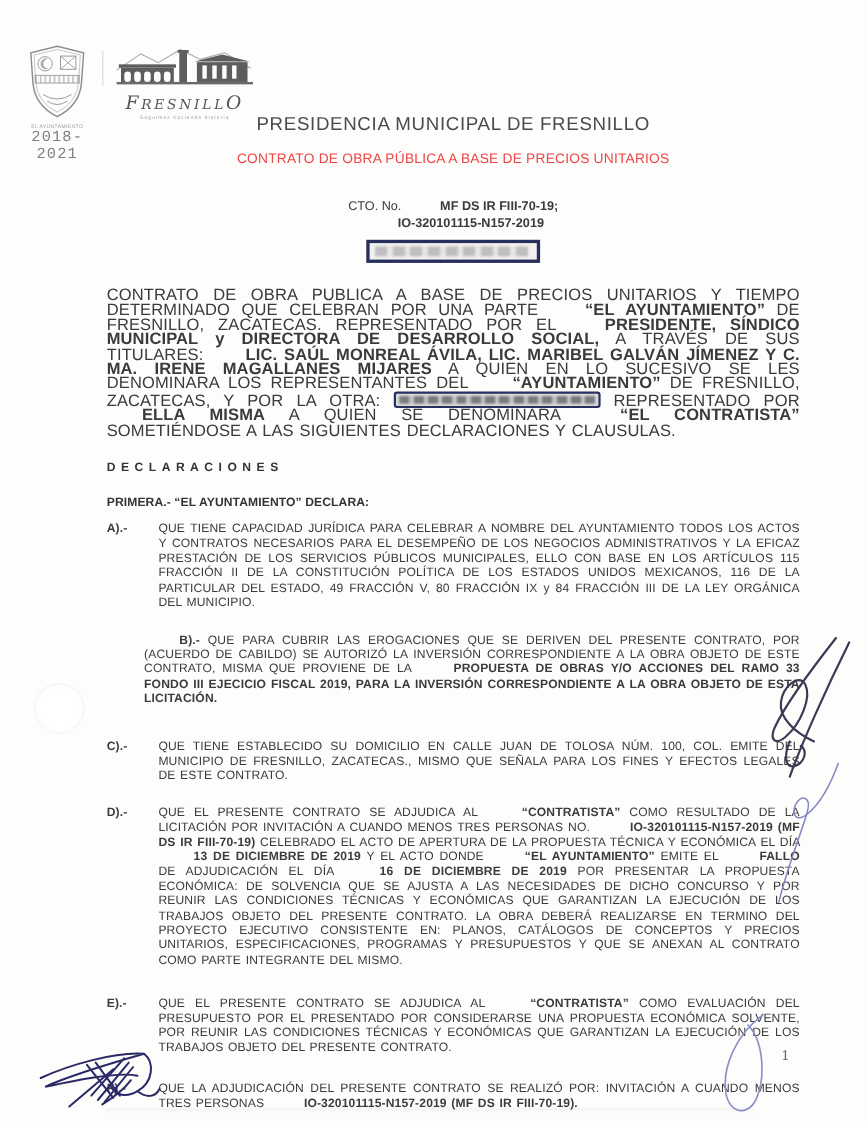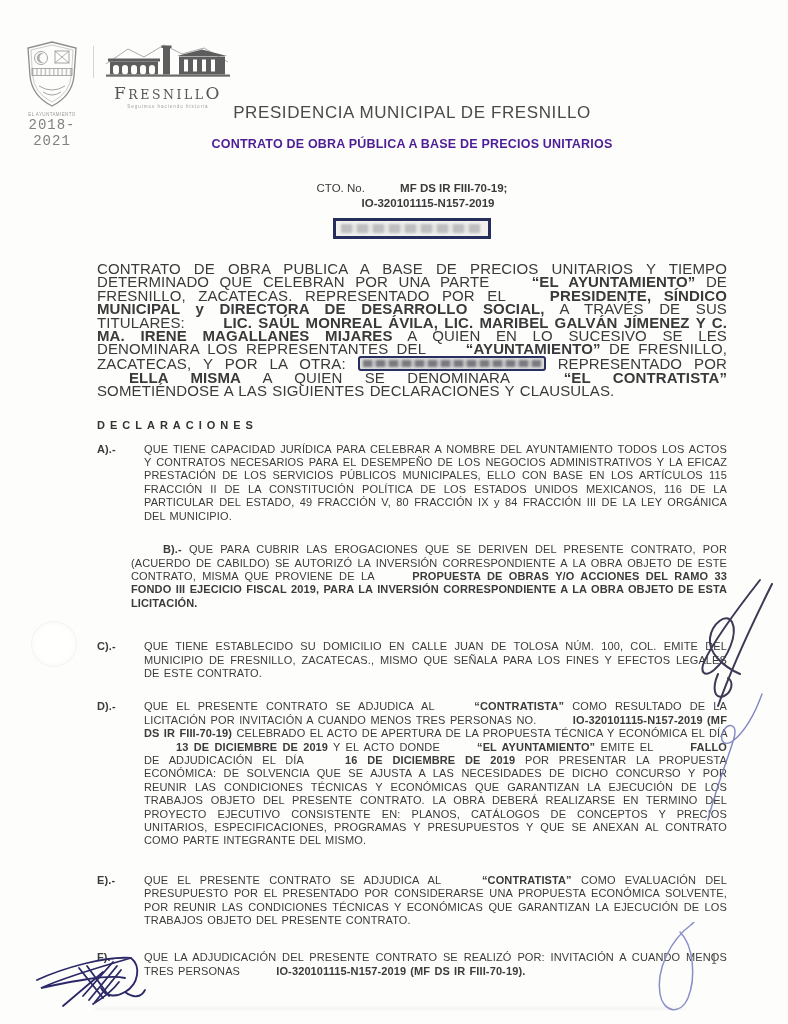--- a/index.html
+++ b/index.html
@@ -10,29 +10,29 @@
     color:#3b3b3b;
     -webkit-font-smoothing:antialiased;
   }
   
   .shield-logo{position:absolute;left:20px;top:40px;width:64px;text-align:center;}
   .shield-logo svg{display:block;margin:0 auto;}
   .shield-cap1{font-size:4.5px;color:#9a9a9a;letter-spacing:.4px;filter:blur(.4px);margin-top:2px;white-space:nowrap;}
   .shield-cap2{font-family:Liberation Mono, monospace;font-size:14px;color:#808080;letter-spacing:1px;filter:blur(.3px);}
   .logo-divider{position:absolute;left:93px;top:46px;width:1px;height:32px;background:#d6d6d6;}
   .fres-logo{position:absolute;left:98px;top:42px;width:140px;text-align:center;}
-  .fres-word{margin-top:1px;font-family:"DejaVu Serif",serif;color:#575757;letter-spacing:2.5px;line-height:16px;filter:blur(.2px);white-space:nowrap;}
+  .fres-word{margin-top:1px;font-family:"DejaVu Serif",serif;color:#575757;letter-spacing:2.5px;line-height:16px;filter:blur(.2px);white-space:nowrap;font-style:italic;}
   .fres-word .big{font-size:17px;}
   .fres-word .small{font-size:12.5px;}
   .fres-tagline{font-size:4.5px;color:#a0a0a0;letter-spacing:1px;filter:blur(.5px);margin-top:1px;}
   
   .content{position:absolute;left:97px;top:0;width:630px;}
   .h1{margin:103px 0 0;text-align:center;font-size:17px;font-weight:400;letter-spacing:.6px;color:#4a4a4a;line-height:20px;filter:blur(.15px);}
   .h2{margin:19px 0 0;text-align:center;font-size:17px;font-weight:700;letter-spacing:.3px;color:#2f2f2f;line-height:20px;}
-  .h3{margin:14px 0 0;text-align:center;font-size:12.5px;font-weight:700;color:#4c1d95;line-height:15px;letter-spacing:.2px;}
+  .h3{margin:14px 0 0;text-align:center;font-size:12.5px;font-weight:400;color:#ef4444;line-height:15px;letter-spacing:.2px;}
   .cto{margin:29px 0 0;text-align:center;font-size:11.5px;line-height:15px;color:#3a3a3a;}
   .b{font-weight:700;padding-left:32px;}
   .redaction-a{margin:7px auto 0;width:152px;height:15px;border:3px solid #262f5c;background:#f1f0ee;position:relative;}
   .redaction-a:after{content:"";position:absolute;left:5px;right:8px;top:3px;bottom:3px;
     background:repeating-linear-gradient(90deg, rgba(85,85,100,.32) 0 11px, rgba(85,85,100,.07) 11px 16px);
     filter:blur(1px);}
   .intro{margin:23px 0 16px;font-size:15px;line-height:13.4px;text-align:justify;letter-spacing:.12px;word-spacing:1px;color:#3a3a3a;}
   .redaction-inline{display:inline-block;width:184px;height:11px;border:2px solid #27305e;border-radius:3px;
     vertical-align:-2px;background:#dddcda;position:relative;overflow:hidden;}
   .redaction-inline:after{content:"";position:absolute;left:3px;right:3px;top:2px;bottom:2px;
@@ -115,20 +115,21 @@
 
     <div class="cto">
       <div><span>CTO. No. </span><span class="b">MF DS IR FIII-70-19;</span></div>
       <div class="b">IO-320101115-N157-2019</div>
       <div class="redaction-a"></div>
     </div>
 
     <p class="intro"><span>CONTRATO DE OBRA PUBLICA A BASE DE PRECIOS UNITARIOS Y TIEMPO DETERMINADO QUE CELEBRAN POR UNA PARTE </span><span class="b">“EL AYUNTAMIENTO”</span><span> DE FRESNILLO, ZACATECAS. REPRESENTADO POR EL </span><span class="b">PRESIDENTE, SÍNDICO MUNICIPAL y DIRECTORA DE DESARROLLO SOCIAL,</span><span> A TRAVÉS DE SUS TITULARES: </span><span class="b">LIC. SAÚL MONREAL ÁVILA,  LIC. MARIBEL GALVÁN JÍMENEZ Y C. MA. IRENE MAGALLANES MIJARES</span><span> A QUIEN EN LO SUCESIVO SE LES DENOMINARA LOS REPRESENTANTES DEL </span><span class="b">“AYUNTAMIENTO”</span><span> DE FRESNILLO, ZACATECAS, Y POR LA OTRA: </span><span class="redaction-inline"></span><span> REPRESENTADO POR </span><span class="b">ELLA MISMA</span><span> A QUIEN SE DENOMINARA </span><span class="b">“EL CONTRATISTA”</span><span> SOMETIÉNDOSE A LAS  SIGUIENTES DECLARACIONES Y CLAUSULAS.</span></p>
 
     <div class="decl-heading">DECLARACIONES</div>
+    <div class="primera">PRIMERA.- “EL AYUNTAMIENTO” DECLARA:</div>
 
     <div class="decl-list" id="decl-list">
     <div class="decl-item">
       <div class="decl-label">A).-</div>
       <div class="decl-text"><span>QUE TIENE CAPACIDAD JURÍDICA PARA CELEBRAR A NOMBRE DEL AYUNTAMIENTO TODOS LOS ACTOS Y CONTRATOS NECESARIOS PARA EL DESEMPEÑO DE LOS NEGOCIOS ADMINISTRATIVOS Y LA EFICAZ PRESTACIÓN DE LOS SERVICIOS PÚBLICOS MUNICIPALES, ELLO CON BASE EN LOS ARTÍCULOS 115 FRACCIÓN II DE LA CONSTITUCIÓN POLÍTICA DE LOS ESTADOS UNIDOS MEXICANOS, 116 DE LA PARTICULAR DEL ESTADO, 49 FRACCIÓN V, 80 FRACCIÓN IX y 84 FRACCIÓN III DE LA LEY ORGÁNICA DEL MUNICIPIO.</span></div>
     </div>
 
     <div class="decl-item indent">
 
       <div class="decl-text"><span class="b">B).- </span><span>QUE PARA CUBRIR LAS EROGACIONES QUE SE DERIVEN DEL PRESENTE CONTRATO, POR (ACUERDO DE CABILDO) SE AUTORIZÓ LA INVERSIÓN CORRESPONDIENTE A LA OBRA OBJETO DE ESTE CONTRATO, MISMA QUE PROVIENE DE LA </span><span class="b">PROPUESTA DE OBRAS Y/O ACCIONES DEL RAMO 33 FONDO III EJECICIO FISCAL 2019, PARA LA INVERSIÓN CORRESPONDIENTE A LA OBRA OBJETO DE ESTA LICITACIÓN.</span></div>

